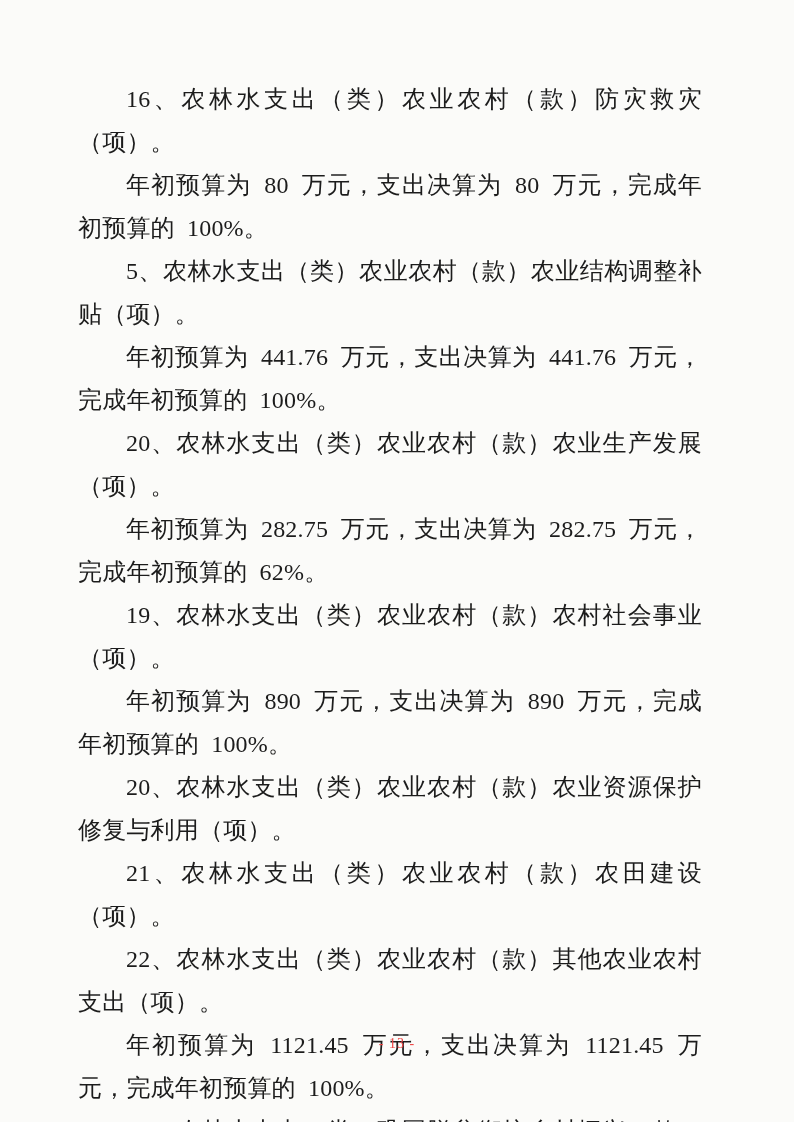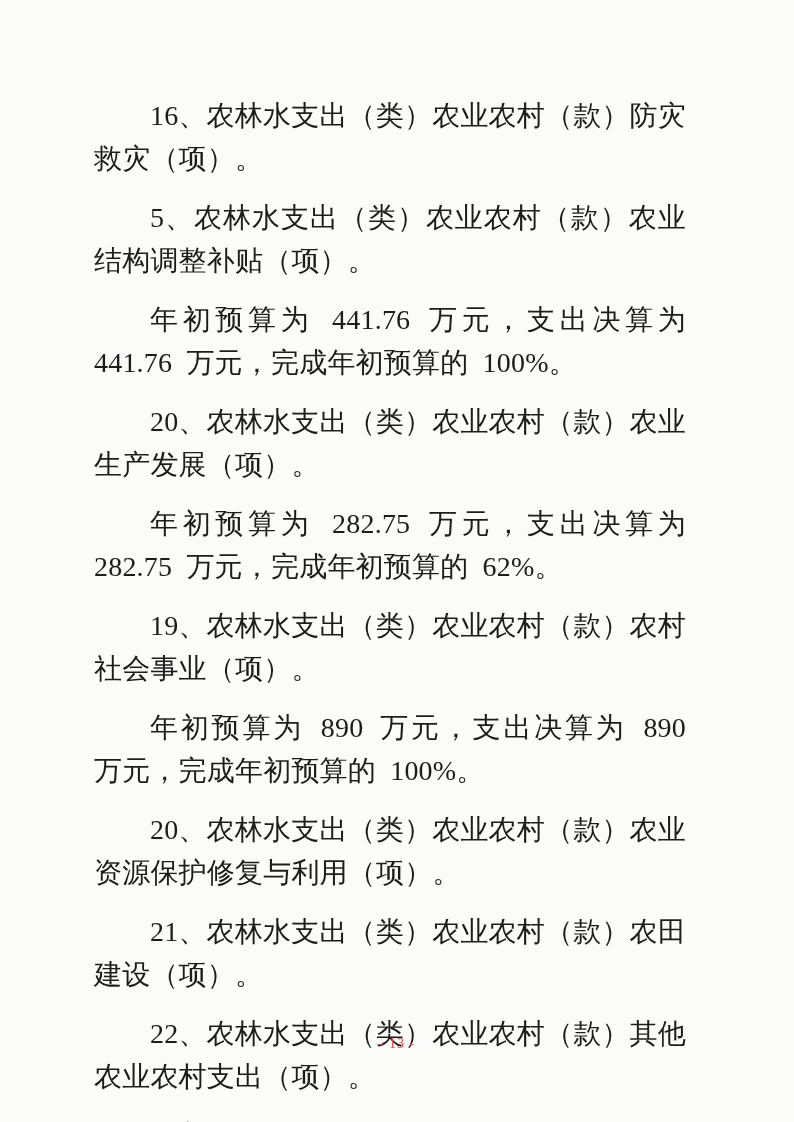--- a/index.html
+++ b/index.html
@@ -17,22 +17,22 @@
     font-family: "Liberation Serif", "DejaVu Serif", serif;
     color: #1c1c1c;
   }
   .content {
     position: absolute;
     left: 78px;
     top: 78px;
     width: 624px;
   }
   .para {
-    margin: 16px;
-    font-size: 28px;
+    margin: 0;
+    font-size: 24px;
     line-height: 43px;
     text-align: justify;
     text-indent: 2em;
     word-spacing: 0.25em;
     letter-spacing: 0.2px;
   }
   .footer {
     position: absolute;
     left: 0;
     top: 1036px;
@@ -42,20 +42,21 @@
     letter-spacing: 1px;
     color: #ef4444;
   }
 </style>
 </head>
 <body>
 
 <div class="page">
   <div class="content">
     <p class="para">16、农林水支出（类）农业农村（款）防灾救灾（项）。</p>
+    <p class="para">年初预算为 80 万元，支出决算为 80 万元，完成年初预算的 100%。</p>
     <p class="para">5、农林水支出（类）农业农村（款）农业结构调整补贴（项）。</p>
     <p class="para">年初预算为 441.76 万元，支出决算为 441.76 万元，完成年初预算的 100%。</p>
     <p class="para">20、农林水支出（类）农业农村（款）农业生产发展（项）。</p>
     <p class="para">年初预算为 282.75 万元，支出决算为 282.75 万元，完成年初预算的 62%。</p>
     <p class="para">19、农林水支出（类）农业农村（款）农村社会事业（项）。</p>
     <p class="para">年初预算为 890 万元，支出决算为 890 万元，完成年初预算的 100%。</p>
     <p class="para">20、农林水支出（类）农业农村（款）农业资源保护修复与利用（项）。</p>
     <p class="para">21、农林水支出（类）农业农村（款）农田建设（项）。</p>
     <p class="para">22、农林水支出（类）农业农村（款）其他农业农村支出（项）。</p>
     <p class="para">年初预算为 1121.45 万元，支出决算为 1121.45 万元，完成年初预算的 100%。</p>

